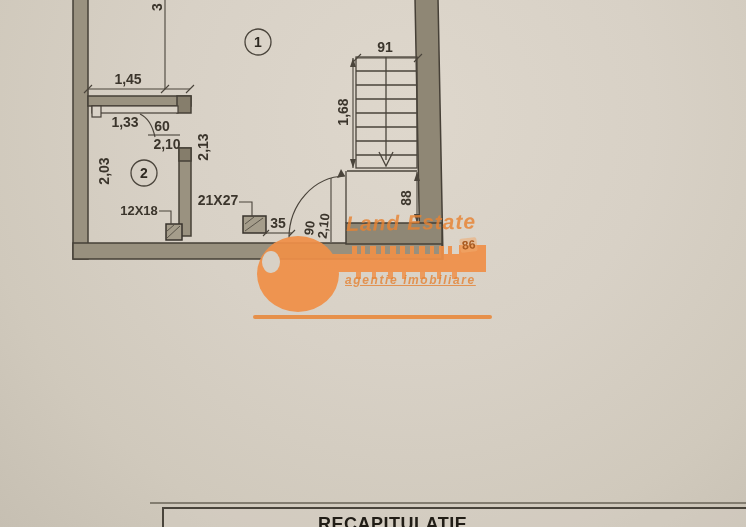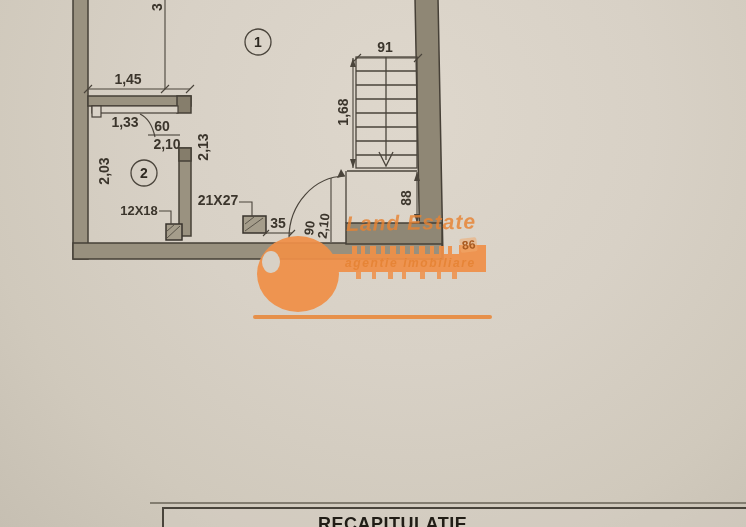--- a/index.html
+++ b/index.html
@@ -14,23 +14,23 @@
   .dim{font:700 14px "Liberation Sans", sans-serif; fill:#3b352c;}
   .dim-sm{font:700 13px "Liberation Sans", sans-serif; fill:#3b352c;}
   .roomnum{font:700 14px "Liberation Sans", sans-serif; fill:#2f2a22;}
   .wm-brand{
     position:absolute;left:346px;top:210px;width:220px;
     font:700 21px "Liberation Sans", sans-serif;font-style:italic;
     letter-spacing:1px;color:rgba(230,130,50,.82);
     transform:rotate(-1deg);
   }
   .wm-tagline{
-    position:absolute;left:345px;top:256px;
+    position:absolute;left:345px;top:273px;
     font:700 12px "Liberation Sans", sans-serif;font-style:italic;
-    letter-spacing:1.6px;color:rgba(228,128,48,.78);
+    letter-spacing:1.6px;color:rgba(228,128,48,.78);text-decoration:underline;
   }
   .wm-badge{
     position:absolute;left:460px;top:238px;
     font:700 12px "Liberation Sans", sans-serif;
     color:#a85a20;transform:rotate(-7deg);
     background:rgba(240,170,110,.55);
     padding:0 2px;border-radius:2px;
   }
   .wm-underline{
     position:absolute;left:253px;top:315px;width:239px;height:4px;

